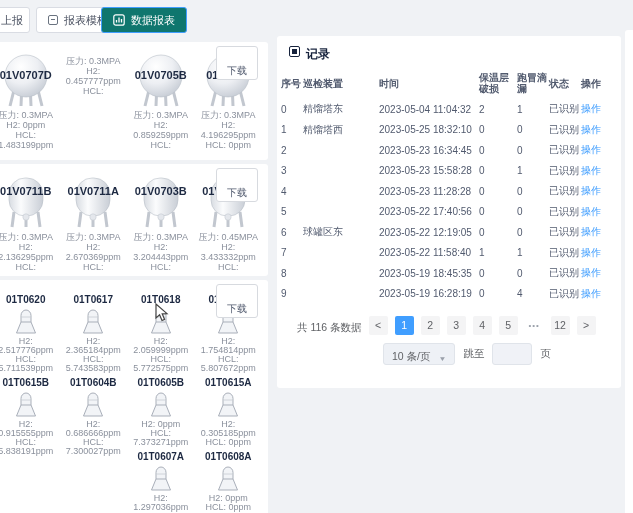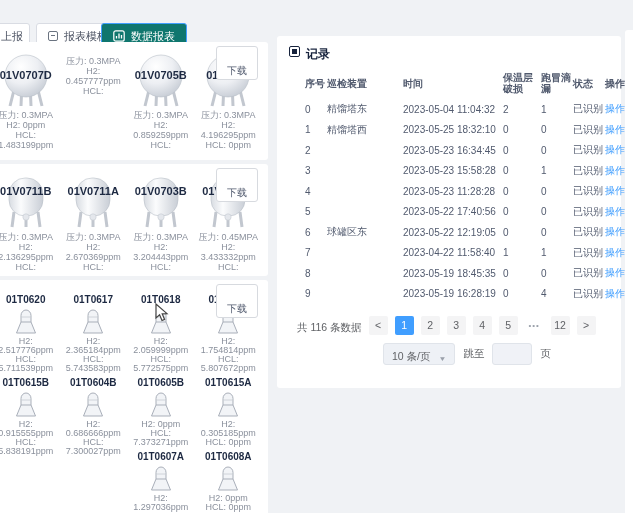--- a/index.html
+++ b/index.html
@@ -1,21 +1,21 @@
 <!DOCTYPE html>
 <html><head>
 <meta charset="utf-8">
 <style>
   * { margin:0; padding:0; box-sizing:border-box; }
   html,body { width:633px; height:513px; }
   body { font-family:"Liberation Sans", sans-serif; background:#f0f2f5; }
   #app { position:relative; width:633px; height:513px; overflow:hidden; background:#f0f2f5; }
 
   
-  .toolbar { position:absolute; top:16px; left:0; right:0; height:38px; }
+  .toolbar { position:absolute; top:0; left:0; right:0; height:38px; }
   .tb-btn { position:absolute; top:7px; height:26px; display:inline-flex; align-items:center; gap:6px;
             background:#fff; border:1px solid #d9dce3; border-radius:3px; font-size:11px; color:#495060;
             padding:0 11px; cursor:pointer; }
   .tb-btn.cutoff { left:-36px; width:66px; justify-content:flex-end; padding-right:6px; }
   .tb-btn.tpl { left:36px; }
   .tb-btn.primary { left:101px; background:#0f766e; border-color:#409eff; color:#fff; }
   .icon-doc { width:10px; height:10px; border:1px solid #6a7380; border-radius:2px; position:relative; display:inline-block; }
   .icon-doc::before { content:""; position:absolute; left:2px; right:2px; top:3px; height:1px; background:#6a7380; }
 
   
@@ -40,21 +40,21 @@
   .tank.sphere .lines, .tank.vessel .lines { line-height:10px; }
   .tank.small .lines { line-height:9px; }
   .tank.small { margin-bottom:4px; }
 
   
   .right-card { position:absolute; left:277px; top:36px; width:344px; height:352px; background:#fff; border-radius:3px; }
   .panel-header { display:flex; align-items:flex-start; gap:6px; padding:10px 12px 4px 12px;
                   font-size:12px; font-weight:bold; color:#17233d; }
   .rec-icon { width:11px; height:11px; border:1.5px solid #17233d; border-radius:2px; position:relative; display:inline-block; }
   .rec-icon::after { content:""; position:absolute; left:2px; top:2px; right:2px; bottom:2px; background:#17233d; }
-  .tbl { padding:0 28px; }
+  .tbl { padding:0 4px; }
   .tr { display:grid; grid-template-columns:22px 76px 100px 38px 32px 32px 24px; align-items:center;
         height:20.5px; font-size:10px; color:#515a6e; }
   .tr.head { height:32px; font-weight:bold; line-height:11px; }
   .tr .cell { padding-right:2px; }
   .tr .action { color:#409eff; cursor:pointer; }
   .pag1 { display:flex; align-items:flex-end; gap:7px; padding:12px 0 0 20px; font-size:10.5px; color:#606266; }
   .page-btn { min-width:19px; height:19px; line-height:19px; text-align:center; background:#f4f4f5;
               border-radius:2px; color:#606266; font-size:10.5px; padding:0 3px; cursor:pointer; border:none; }
   .page-btn.active { background:#409eff; color:#fff; }
   .page-btn.ellipsis { background:transparent; color:#9aa0aa; letter-spacing:1px; font-size:8px; }
@@ -495,21 +495,21 @@
             <span class="cell">球罐区东</span>
             <span class="cell">2023-05-22 12:19:05</span>
             <span class="cell">0</span>
             <span class="cell">0</span>
             <span class="cell">已识别</span>
             <span class="cell action">操作</span>
           </div>
           <div class="tr">
             <span class="cell">7</span>
             <span class="cell"></span>
-            <span class="cell">2023-04-22 11:58:40</span>
+            <span class="cell">2023-05-22 11:58:40</span>
             <span class="cell">1</span>
             <span class="cell">1</span>
             <span class="cell">已识别</span>
             <span class="cell action">操作</span>
           </div>
           <div class="tr">
             <span class="cell">8</span>
             <span class="cell"></span>
             <span class="cell">2023-05-19 18:45:35</span>
             <span class="cell">0</span>

